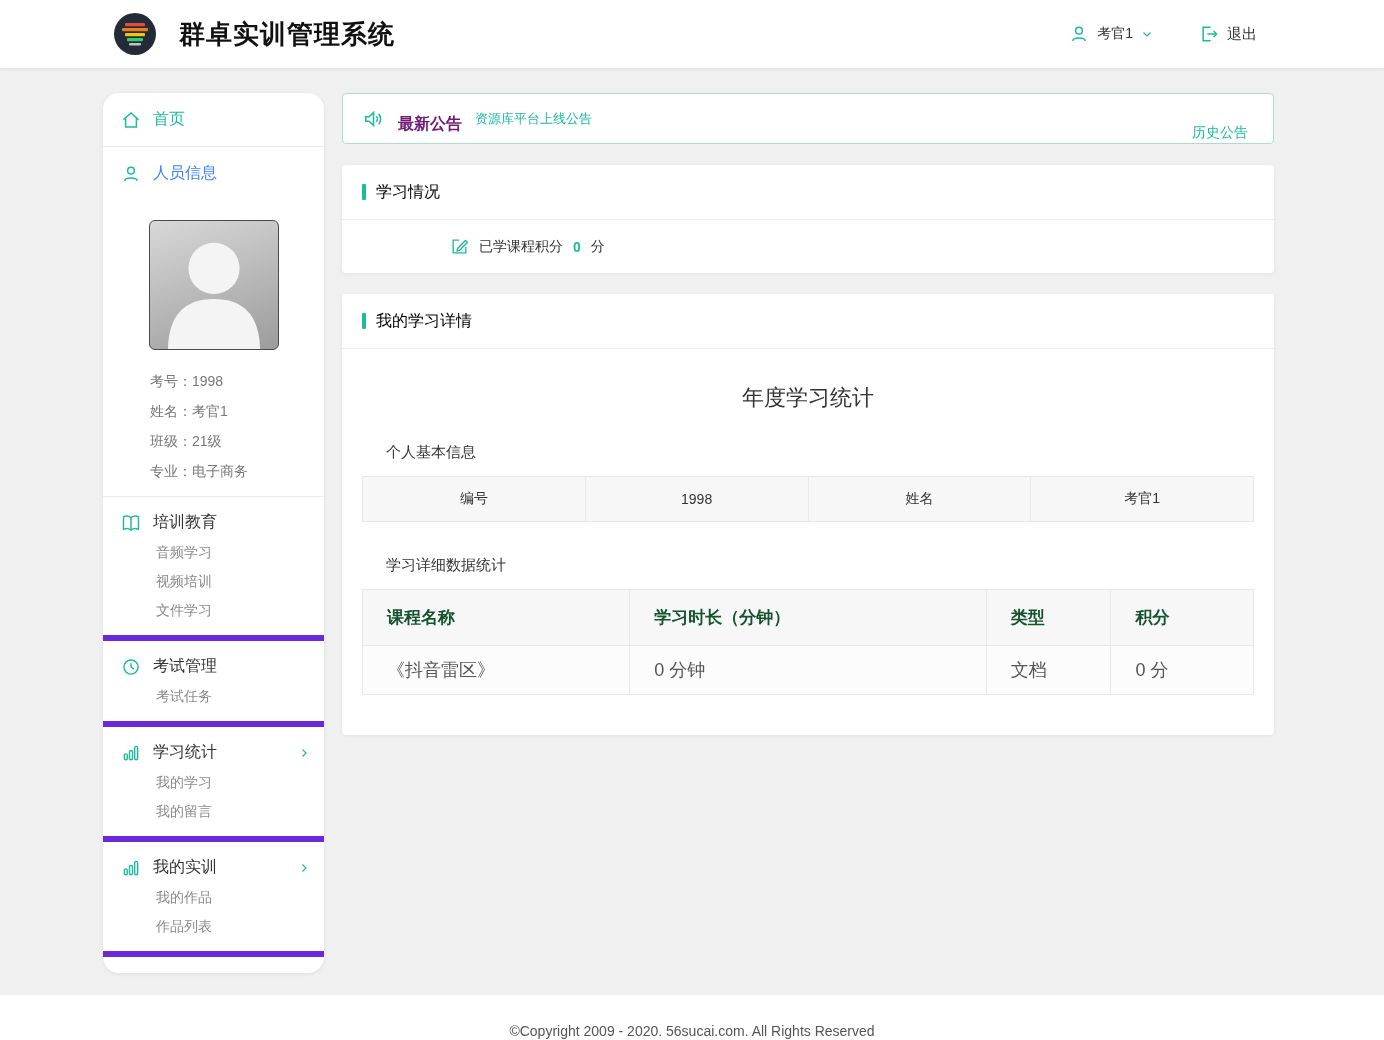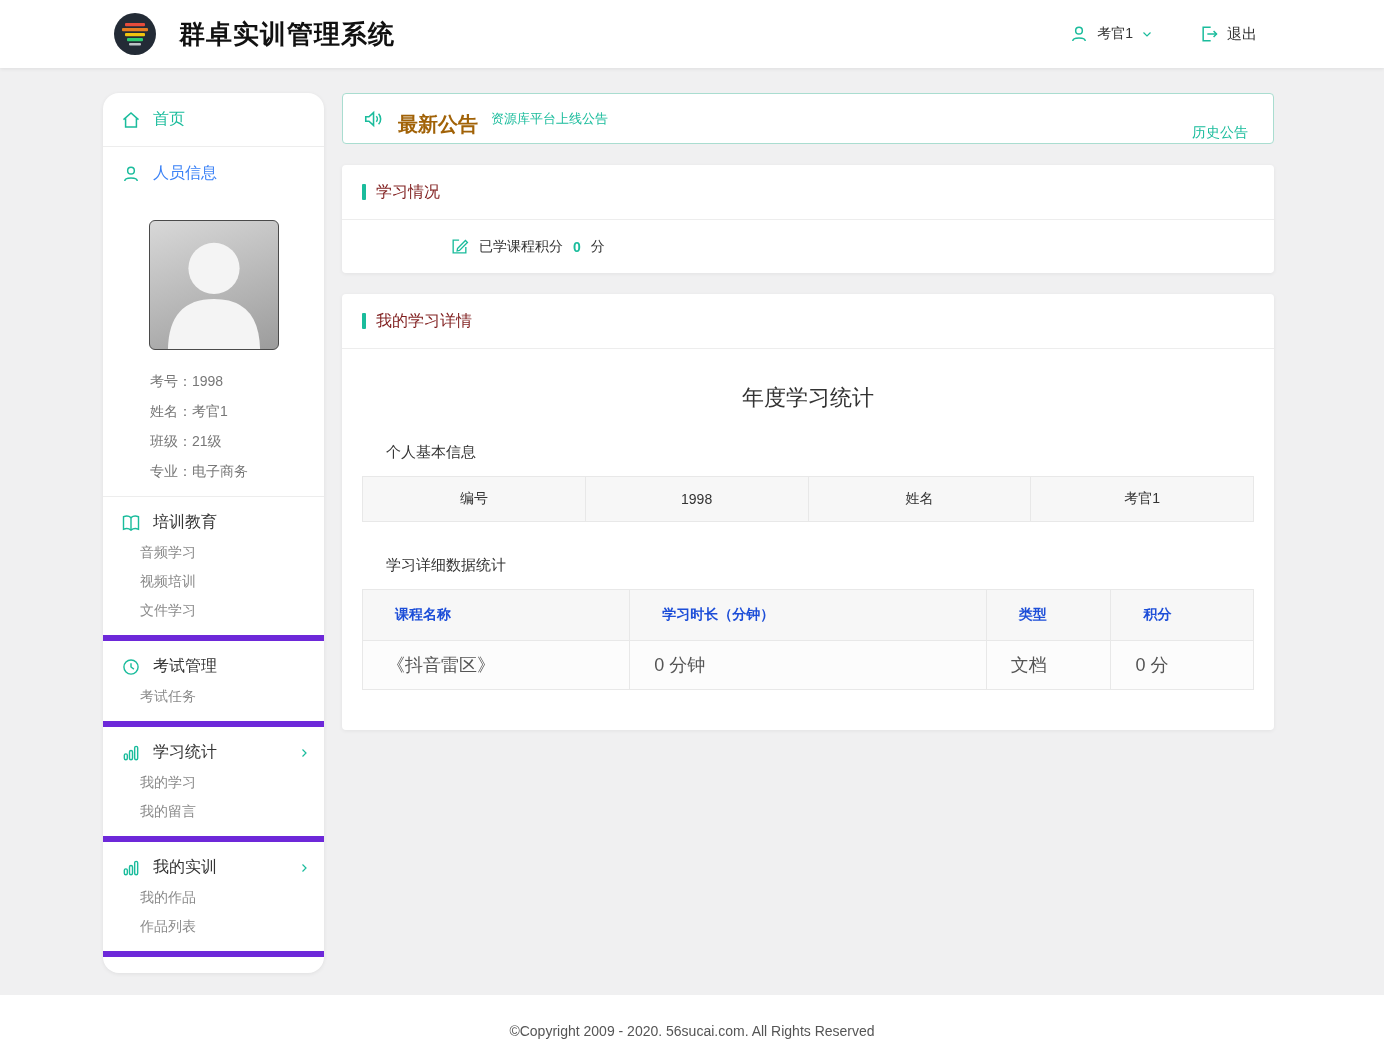--- a/index.html
+++ b/index.html
@@ -62,67 +62,67 @@
   .avatar svg { display: block; width: 100%; height: 100%; }
   .profile-lines { padding-left: 47px; }
   .profile-line { font-size: 14px; color: #777; line-height: 30px; }
   .menu-group { border-bottom: 6px solid #6d28d9; padding: 12px 0 10px; }
   .group-head {
     display: flex; align-items: center; gap: 12px;
     padding: 3px 14px 5px 18px;
     font-size: 16px; color: #333; cursor: pointer;
   }
   .group-head .chev { margin-left: auto; }
-  .group-children { padding-left: 37px; }
+  .group-children { padding-left: 53px; }
   .child-link { font-size: 14px; color: #8a8a8a; line-height: 29px; cursor: pointer; }
 
   
   .content-col { flex: 1; display: flex; flex-direction: column; gap: 21px; min-width: 0; }
 
   .announce-bar {
     height: 51px; background: #fff;
     border: 1px solid #a9ddd0; border-radius: 4px;
     display: flex; align-items: center; gap: 13px;
     padding: 0 25px 0 20px;
   }
-  .announce-label { font-size: 20px; font-weight: bold; color: #a16207; margin-top: 12px; }
+  .announce-label { font-size: 16px; font-weight: bold; color: #701a75; margin-top: 12px; }
   .announce-text { font-size: 13px; color: #1abc9c; cursor: pointer; }
   .announce-history { margin-left: auto; font-size: 14px; color: #1abc9c; cursor: pointer; margin-top: 29px; }
 
   .card {
     background: #fff; border-radius: 4px;
     box-shadow: 0 1px 4px rgba(0,0,0,.06);
   }
   .card-title-row {
     height: 55px; display: flex; align-items: center; gap: 10px;
     padding: 0 20px; border-bottom: 1px solid #ededed;
   }
   .marker { width: 4px; height: 16px; background: #1abc9c; border-radius: 1px; }
-  .card-title { font-size: 16px; color: #7f1d1d; }
+  .card-title { font-size: 16px; color: #000000; }
 
   .points-row { height: 53px; display: flex; align-items: center; gap: 10px; padding-left: 108px; }
   .points-label { font-size: 14px; color: #333; }
   .points-value { font-size: 14px; font-weight: bold; color: #1abc9c; }
   .points-unit { font-size: 14px; color: #333; }
 
   .detail-body { padding: 0 20px 40px; }
   .report-title { text-align: center; font-size: 22px; font-weight: 400; color: #333; margin: 34px 0 30px; }
   .section-label { font-size: 15px; color: #333; margin: 0 0 14px 24px; }
 
   table { width: 100%; border-collapse: collapse; }
   .basic-table { margin-bottom: 34px; }
   .basic-table td {
     border: 1px solid #e8e8e8; background: #f7f7f7;
     height: 45px; width: 25%; text-align: center;
     font-size: 14px; color: #333;
   }
   .data-table th {
     border: 1px solid #e8e8e8; background: #f7f7f7;
-    text-align: left; padding: 16px 32px;
-    font-size: 14px; color: #1d4ed8; font-weight: bold;
+    text-align: left; padding: 16px 24px;
+    font-size: 17px; color: #14532d; font-weight: bold;
   }
   .data-table td {
     border: 1px solid #e8e8e8; background: #fcfcfc;
     padding: 12px 24px; font-size: 18px; color: #555;
   }
   .col-course { width: 30%; } .col-duration { width: 40%; }
   .col-type { width: 14%; } .col-score { width: 16%; }
 
   
   .app-footer { background: #fff; text-align: center; padding: 28px 0 20px; }

